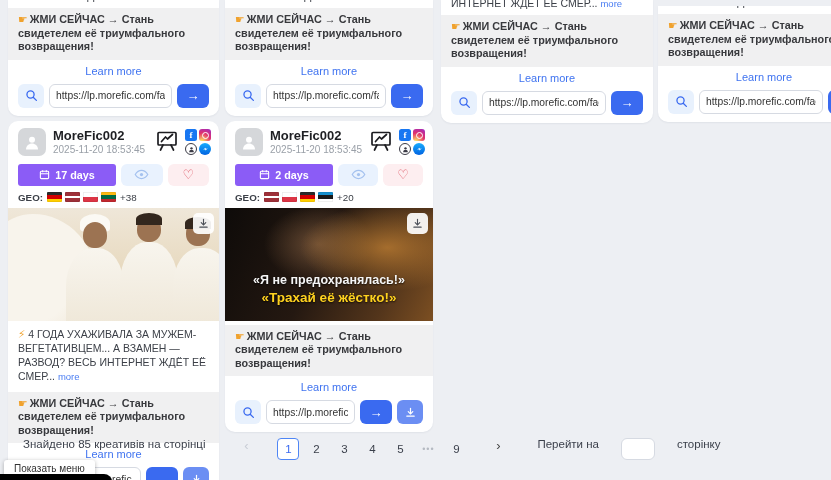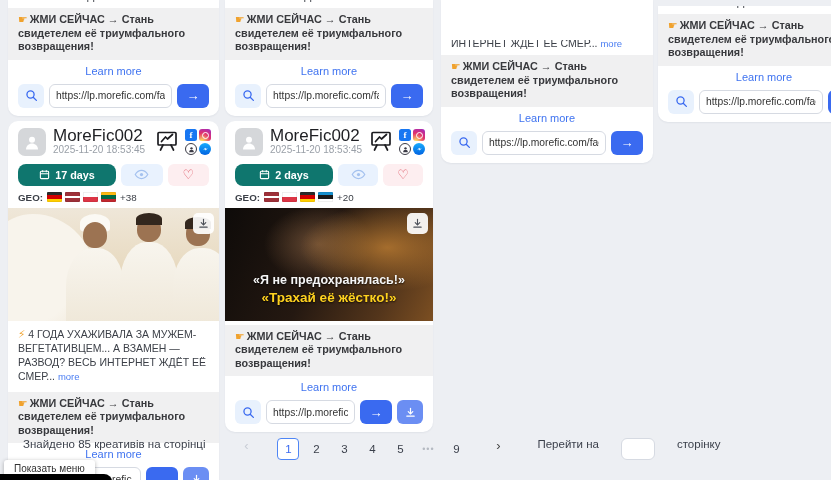--- a/index.html
+++ b/index.html
@@ -12,21 +12,21 @@
   .col3 { left:441px; width:212px; }
   .col4 { left:658px; width:212px; }
 
   .card { background:#fff; border-radius:10px; box-shadow:0 1px 2px rgba(20,30,60,.06); overflow:hidden; }
   .top-card { border-top-left-radius:0; border-top-right-radius:0; }
   .col .card + .card { margin-top:5px; }
   .c4off { margin-top:6px; }
 
   .clipline { overflow:hidden; }
   .clip-sm { height:3px; }
-  .clip-md { height:10px;margin-top:40px; }
+  .clip-md { height:10px; }
   .clipline .adtext { display:block; }
   .clip-sm .adtext { margin-top:-11px; }
   .clip-md .adtext { margin-top:-4px; }
 
   .adtext { padding:0 10px; font-size:10.5px; line-height:14px; color:#3c4048; }
   .adtext .emoji { color:#f2a93b; }
   .more-link { color:#4a7df2; font-size:9.5px; }
 
   .cta { margin-top:5px; background:#f0f0f1; padding:5px 10px 6px; font-size:10.8px; font-weight:bold;
          color:#38393d; line-height:13.5px; }
@@ -41,34 +41,34 @@
               padding:0 6px; font-size:10.3px; color:#333; font-family:"Liberation Sans","DejaVu Sans",sans-serif; background:#fff; }
   .gobtn { flex:0 0 32px; height:24px; background:#3a6af0; border-radius:6px; color:#fff;
            display:flex; align-items:center; justify-content:center; font-size:13px; cursor:pointer; }
   .dlbtn { flex:0 0 26px; height:24px; background:#6b8ef3; border-radius:6px;
            display:flex; align-items:center; justify-content:center; cursor:pointer; }
 
   .header { display:flex; align-items:flex-start; padding:7px 8px 5px 10px; }
   .avatar { width:28px; height:28px; background:#d5d7da; border-radius:7px; flex:0 0 28px;
             display:flex; align-items:center; justify-content:center; }
   .hmeta { flex:1 1 auto; padding-left:7px; min-width:0; }
-  .hname { font-size:17px; font-weight:normal; color:#1e1f23; line-height:15px; }
+  .hname { font-size:13px; font-weight:bold; color:#1e1f23; line-height:15px; }
   .hdate { font-size:10px; color:#9aa0a8; line-height:13px; }
   .hicons { display:flex; align-items:center; gap:6px; }
   .pres-icon { margin-top:1px; }
   .sgrid { display:grid; grid-template-columns:12px 12px; grid-gap:2px; }
   .sico { width:12px; height:12px; display:flex; align-items:center; justify-content:center; }
   .fb { background:#1877f2; border-radius:2.5px; color:#fff; font-size:9px; font-weight:bold; font-family:"Liberation Serif",serif; }
   .ig { border-radius:3px; background:radial-gradient(circle at 25% 105%, #fdd663 8%, #e1306c 55%, #a02bbf 95%); position:relative; }
   .ig:after { content:""; position:absolute; inset:2.5px; border:1.2px solid #fff; border-radius:50%; }
   .an { border:1.4px solid #3b3b46; border-radius:50%; background:#fff; }
   .ms { border-radius:50%; background:linear-gradient(180deg,#18acfe,#0163e0); }
 
   .btnrow { display:flex; gap:5px; padding:2px 10px 0; }
-  .days-btn { flex:0 0 98px; height:22px; background:#0f766e; border-radius:8px; color:#fff;
+  .days-btn { flex:0 0 98px; height:22px; background:#8b5cf6; border-radius:3px; color:#fff;
               font-size:10.8px; font-weight:bold; display:flex; align-items:center; justify-content:center; gap:5px; cursor:pointer; }
   .eye-btn { flex:1; height:22px; background:#e9f2fe; border-radius:6px; display:flex; align-items:center; justify-content:center; cursor:pointer; }
   .heart-btn { flex:1; height:22px; background:#fdeef0; border-radius:6px; display:flex; align-items:center; justify-content:center;
                color:#e0606e; font-size:13px; line-height:1; cursor:pointer; }
 
   .georow { display:flex; align-items:center; gap:4px; padding:6px 10px 5px; font-size:9.8px; color:#3c4048; font-weight:bold; }
   .flag { width:15px; height:10px; display:inline-block; border-radius:1px; box-shadow:0 0 0 .5px rgba(0,0,0,.12) inset; }
   .flag-de { background:linear-gradient(180deg,#2b2b2b 33%,#d40000 33% 66%,#ffce00 66%); }
   .flag-lv { background:linear-gradient(180deg,#9e3039 40%,#fff 40% 60%,#9e3039 60%); }
   .flag-pl { background:linear-gradient(180deg,#fff 45%,#dc3545 45%); }

